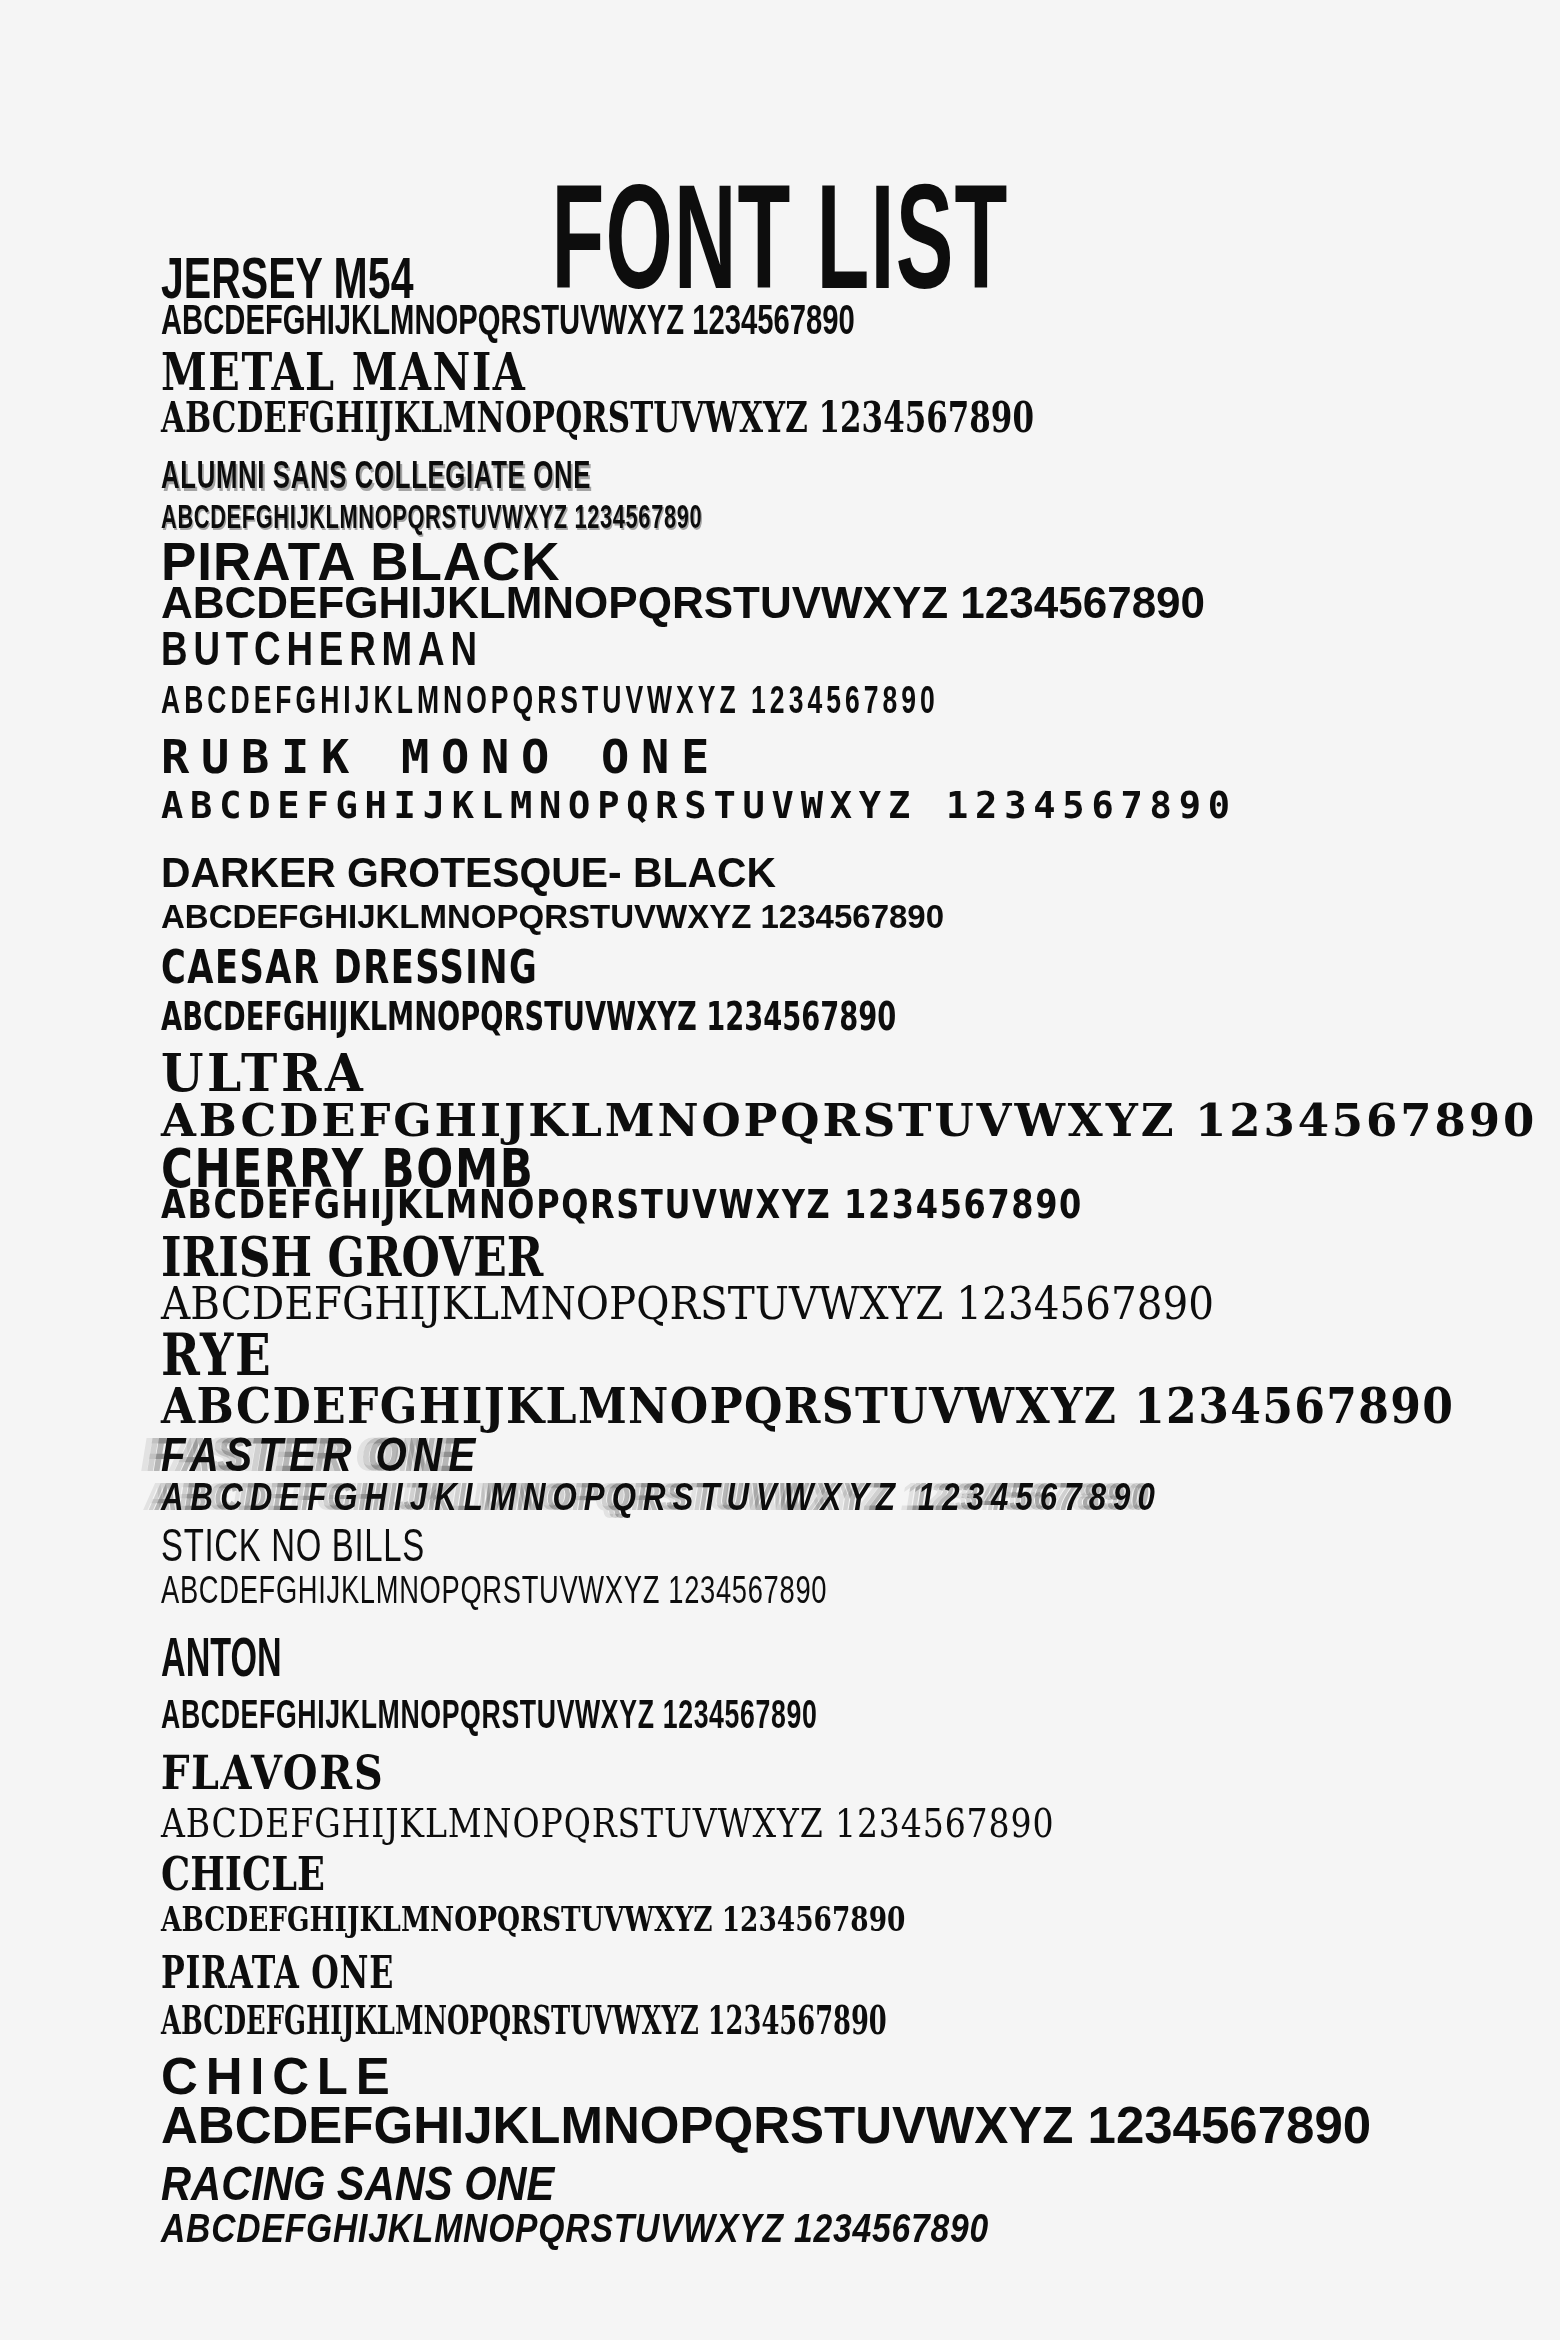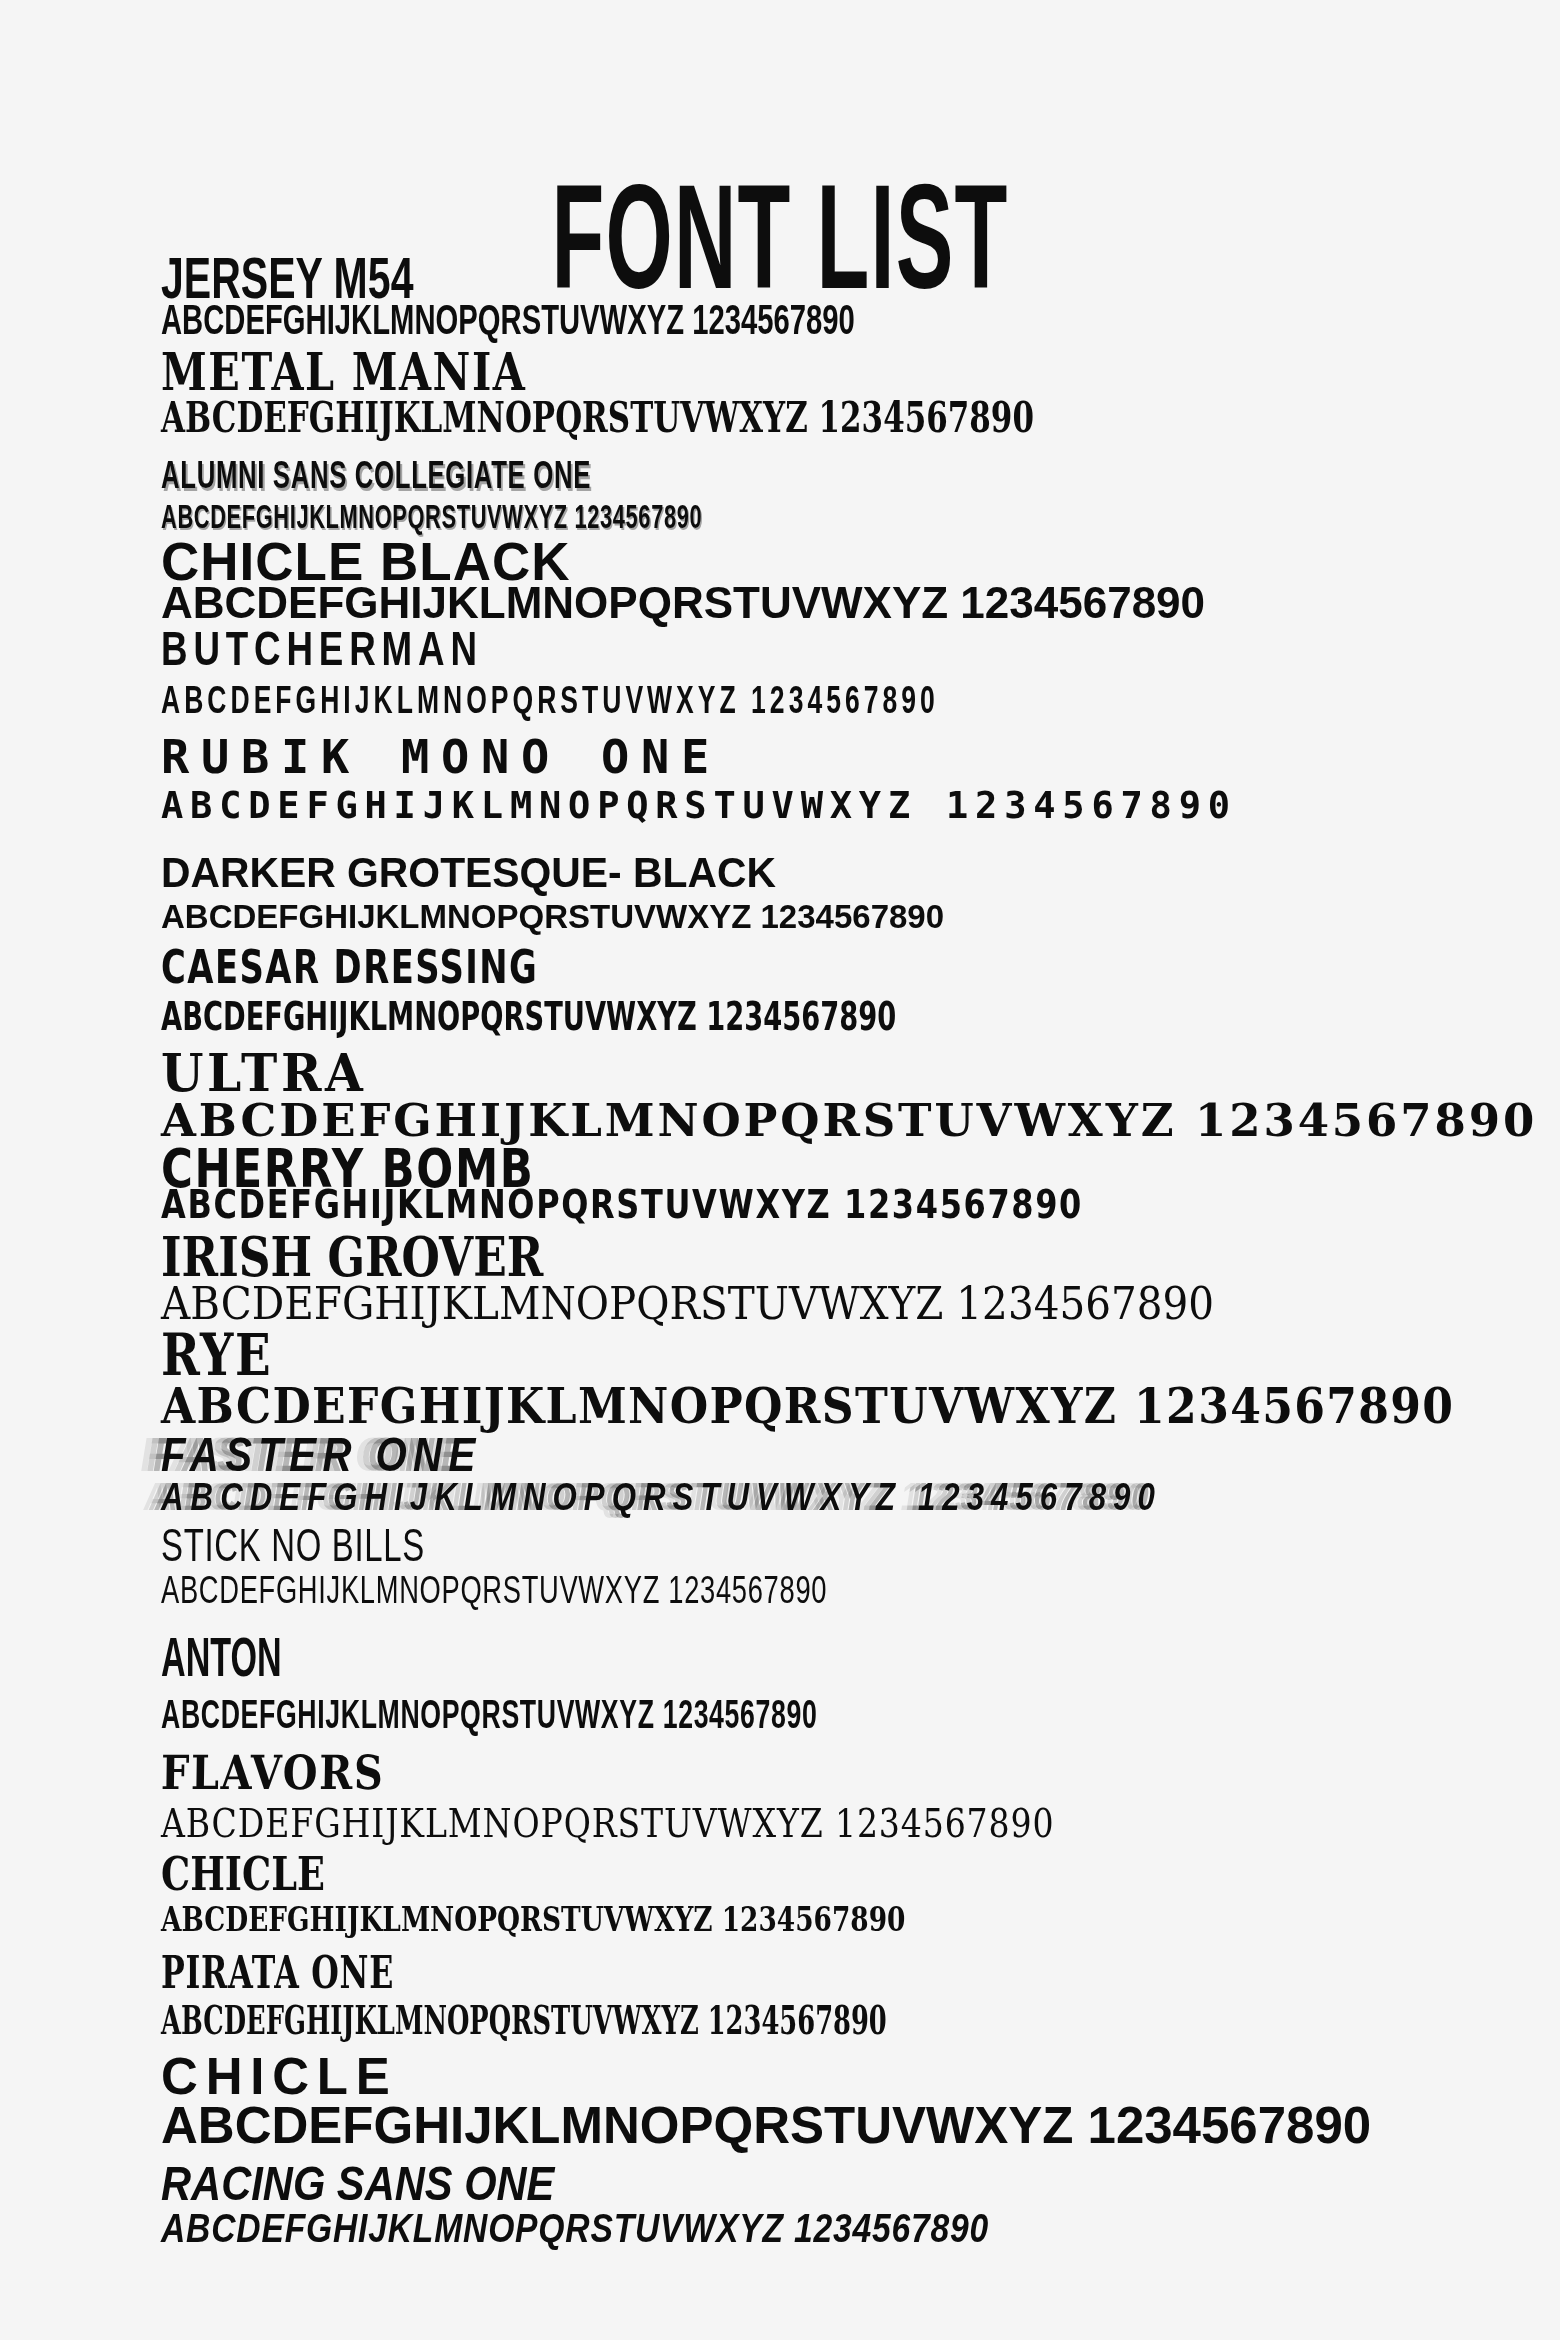--- a/index.html
+++ b/index.html
@@ -109,21 +109,21 @@
     <div class="line n2">METAL MANIA</div>
     <div class="line s2">ABCDEFGHIJKLMNOPQRSTUVWXYZ 1234567890</div>
   </section>
 
   <section>
     <div class="line n3">ALUMNI SANS COLLEGIATE ONE</div>
     <div class="line s3">ABCDEFGHIJKLMNOPQRSTUVWXYZ 1234567890</div>
   </section>
 
   <section>
-    <div class="line n4">CHICLE BLACK</div>
+    <div class="line n4">PIRATA BLACK</div>
     <div class="line s4">ABCDEFGHIJKLMNOPQRSTUVWXYZ 1234567890</div>
   </section>
 
   <section>
     <div class="line n5">BUTCHERMAN</div>
     <div class="line s5">ABCDEFGHIJKLMNOPQRSTUVWXYZ 1234567890</div>
   </section>
 
   <section>
     <div class="line n6">RUBIK MONO ONE</div>

